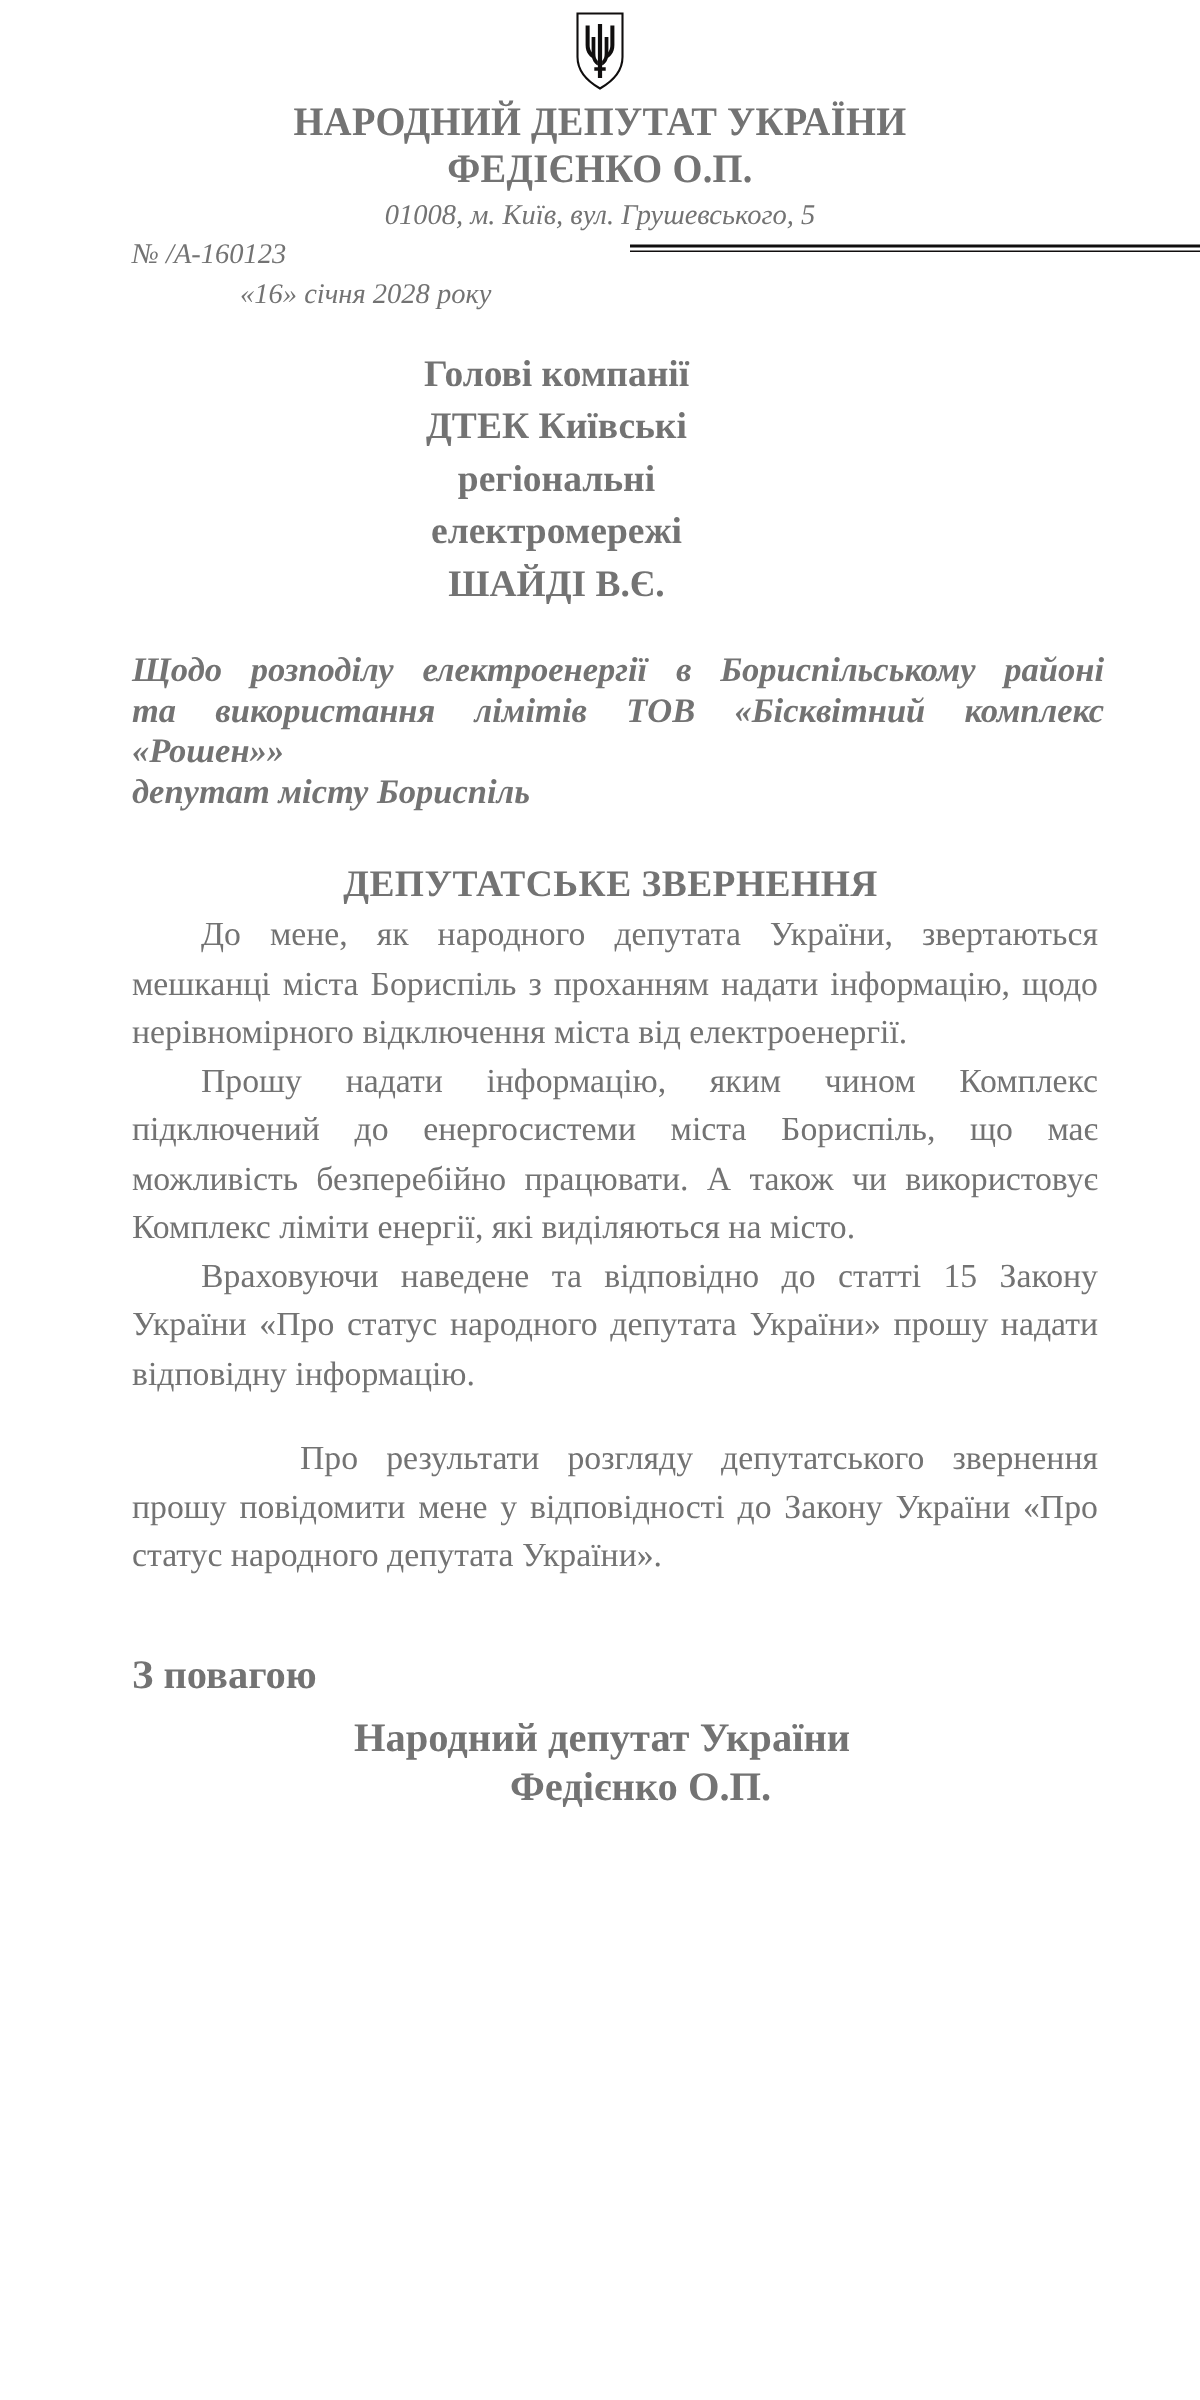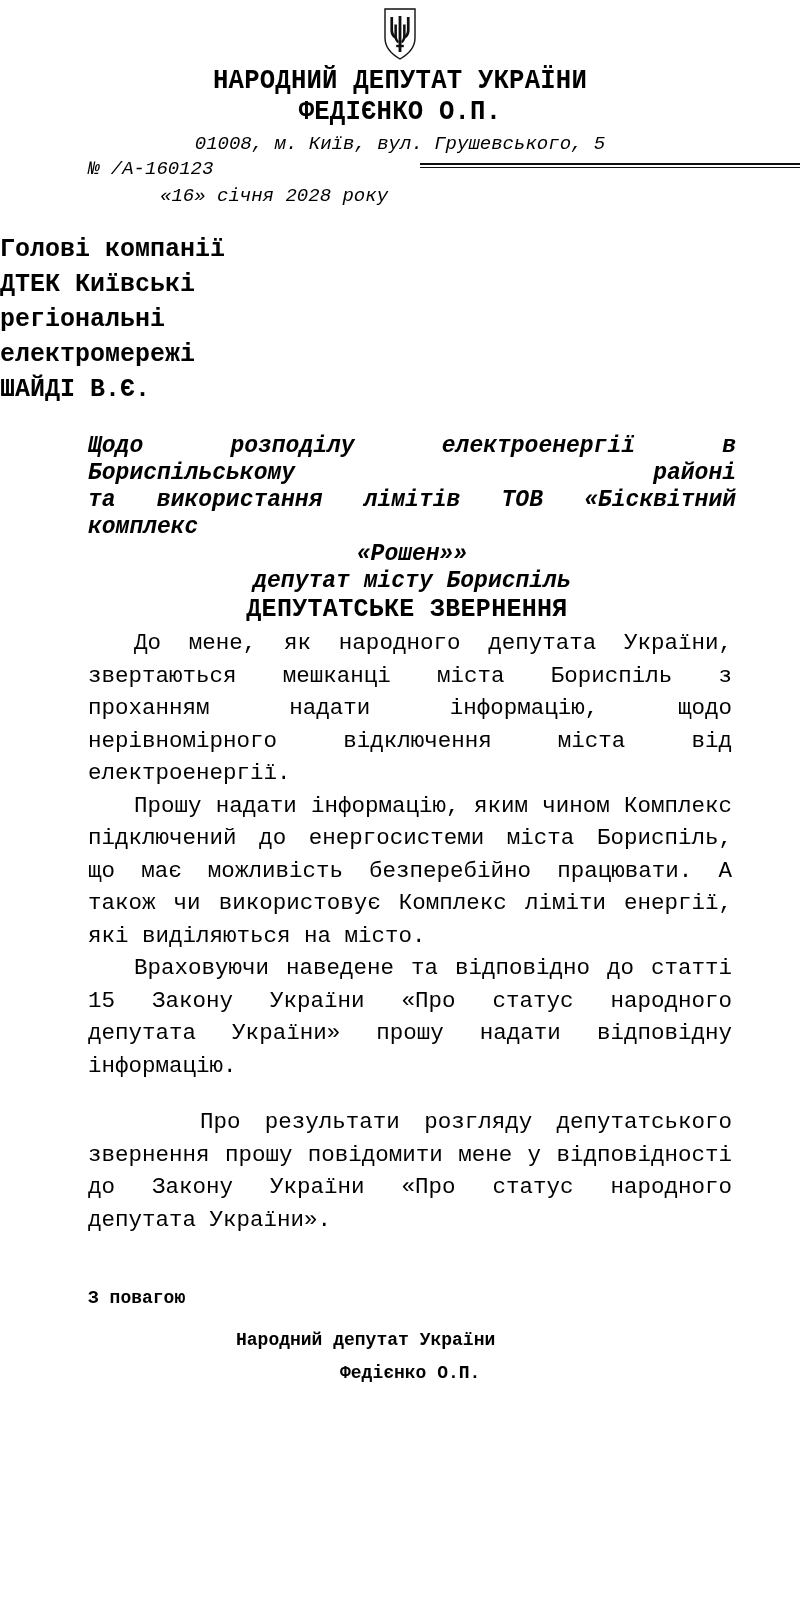--- a/index.html
+++ b/index.html
@@ -7,22 +7,22 @@
     margin: 0;
     padding: 0;
     background: #ffffff;
   }
   .page {
     position: relative;
     width: 800px;
     height: 1600px;
     background: #ffffff;
     overflow: hidden;
-    font-family: Liberation Mono, monospace;
-    color: #000000;
+    font-family: Liberation Serif, serif;
+    color: #737373;
   }
 
   
   .letterhead {
     padding-top: 8px;
     text-align: center;
   }
   .emblem {
     display: block;
     margin: 0 auto;
@@ -73,43 +73,44 @@
   .ref-no { display: block; }
   .ref-date {
     display: block;
     padding-left: 72px;
   }
 
   
   .addressee {
     margin-top: 22px;
     padding-right: 58px;
-    text-align: left;
+    text-align: center;
     font-weight: bold;
     font-size: 25px;
     line-height: 35px;
   }
   .addressee span { display: block; white-space: nowrap; }
 
   
   .subject {
     margin-top: 26px;
     margin-left: 88px;
     width: 648px;
     font-weight: bold;
     font-style: italic;
     font-size: 23px;
     line-height: 27px;
     text-align: justify;
   }
   .subject .just { text-align-last: justify; }
-  .subject .last { text-align: center; }
+  .subject .last { text-align: left; }
 
   
   .doc-title {
+    margin-top: 34px;
     text-align: center;
     padding-left: 14px;
     font-weight: bold;
     font-size: 25px;
     line-height: 30px;
     letter-spacing: 0.3px;
   }
 
   
   .greeting {
@@ -141,21 +142,21 @@
     text-indent: 46px;
   }
   .body p.wide-indent { text-indent: 112px; margin-top: 24px; }
 
   
   .signature {
     margin-top: 46px;
     margin-left: 88px;
     width: 648px;
     font-weight: bold;
-    font-size: 18px;
+    font-size: 27px;
     line-height: 33px;
   }
   .sig-regards { display: block; }
   .sig-role {
     display: block;
     margin-top: 9px;
     padding-left: 148px;
   }
   .sig-name {
     display: block;

